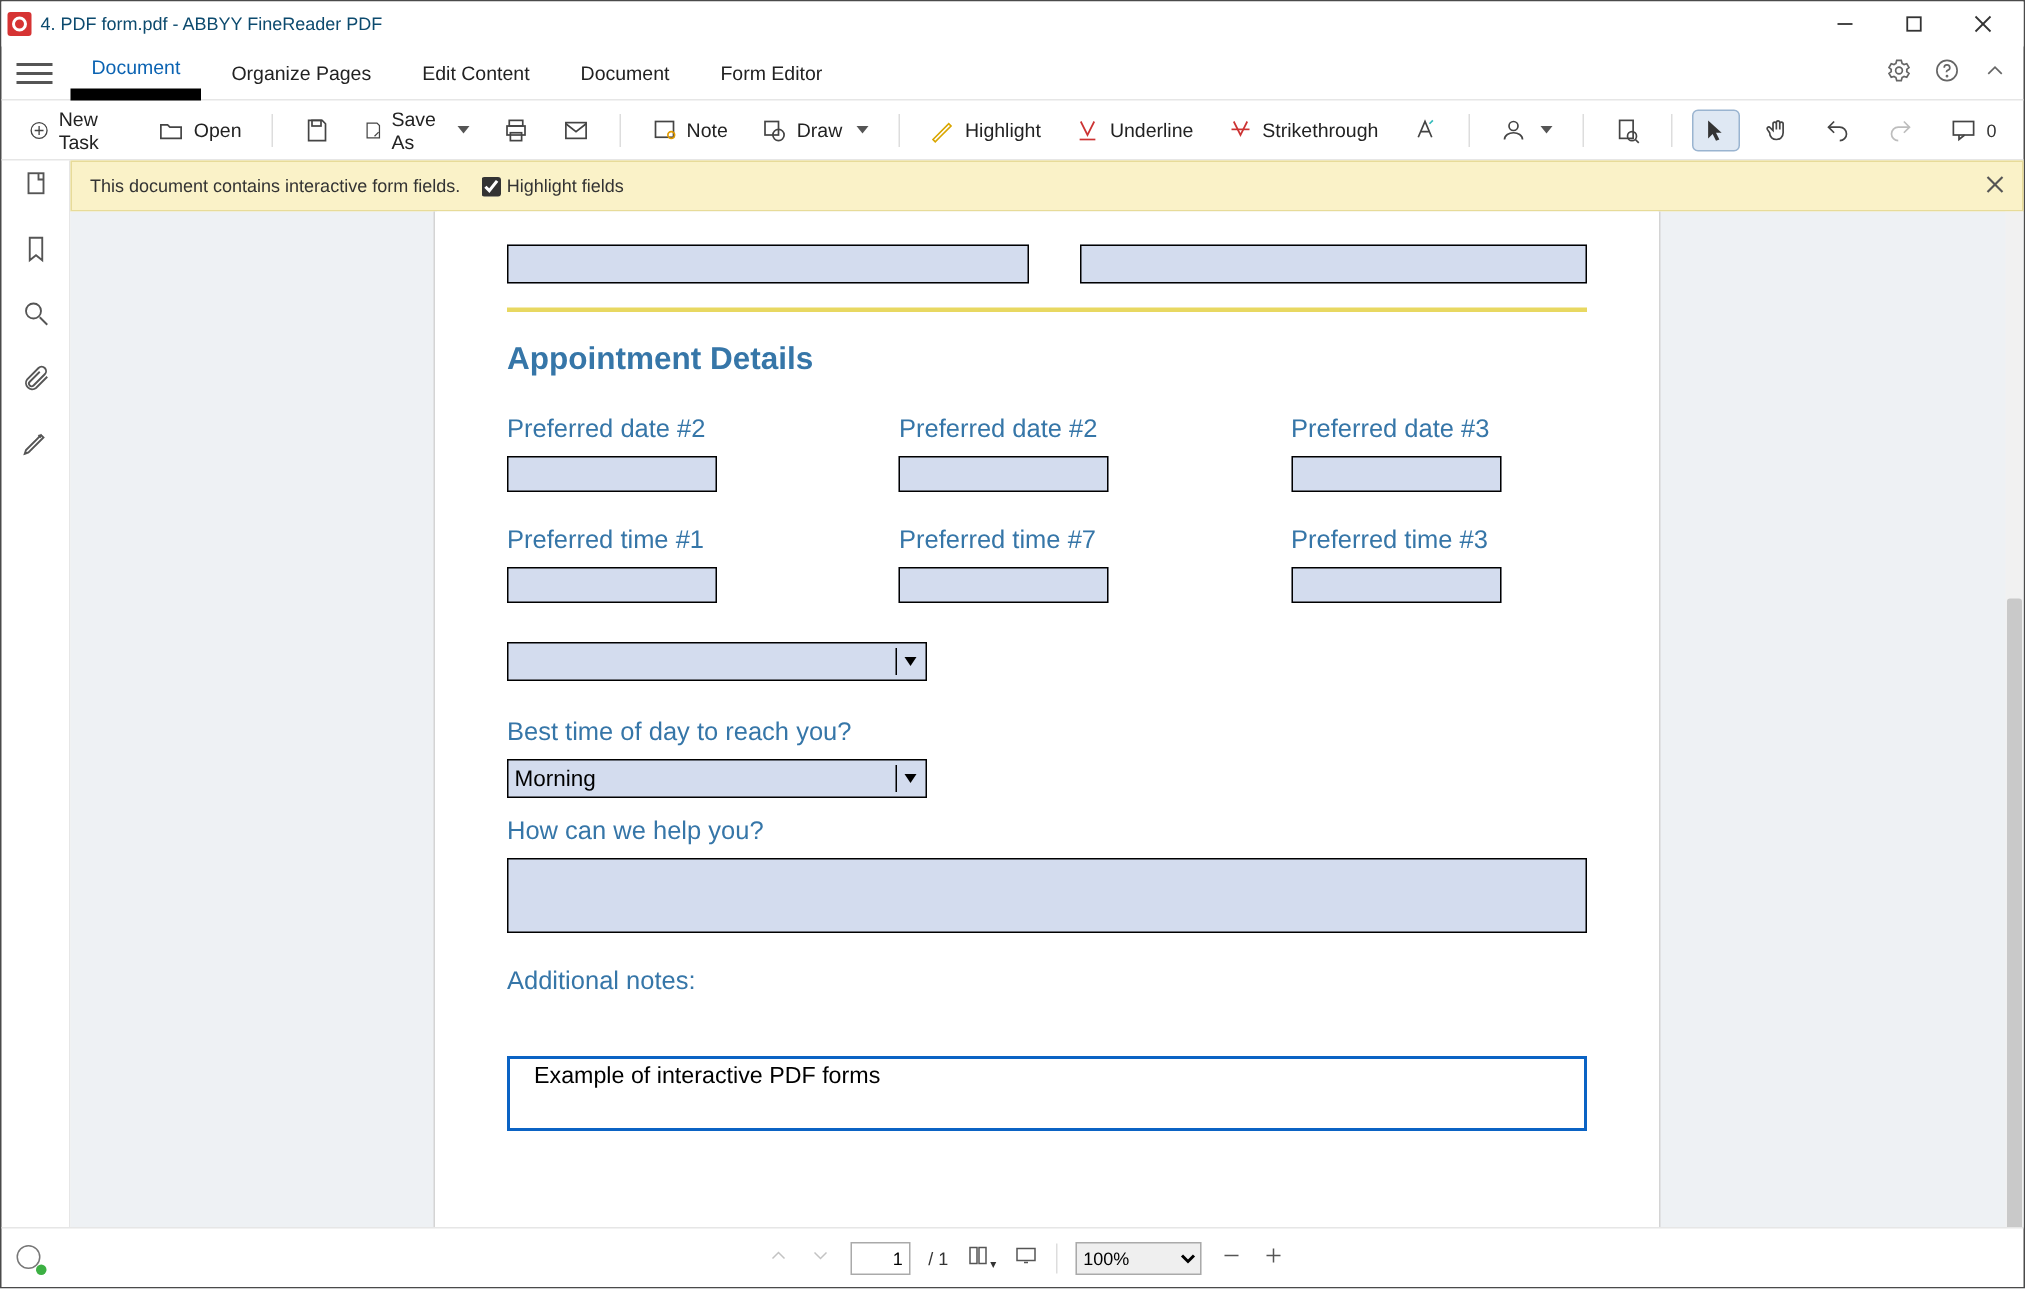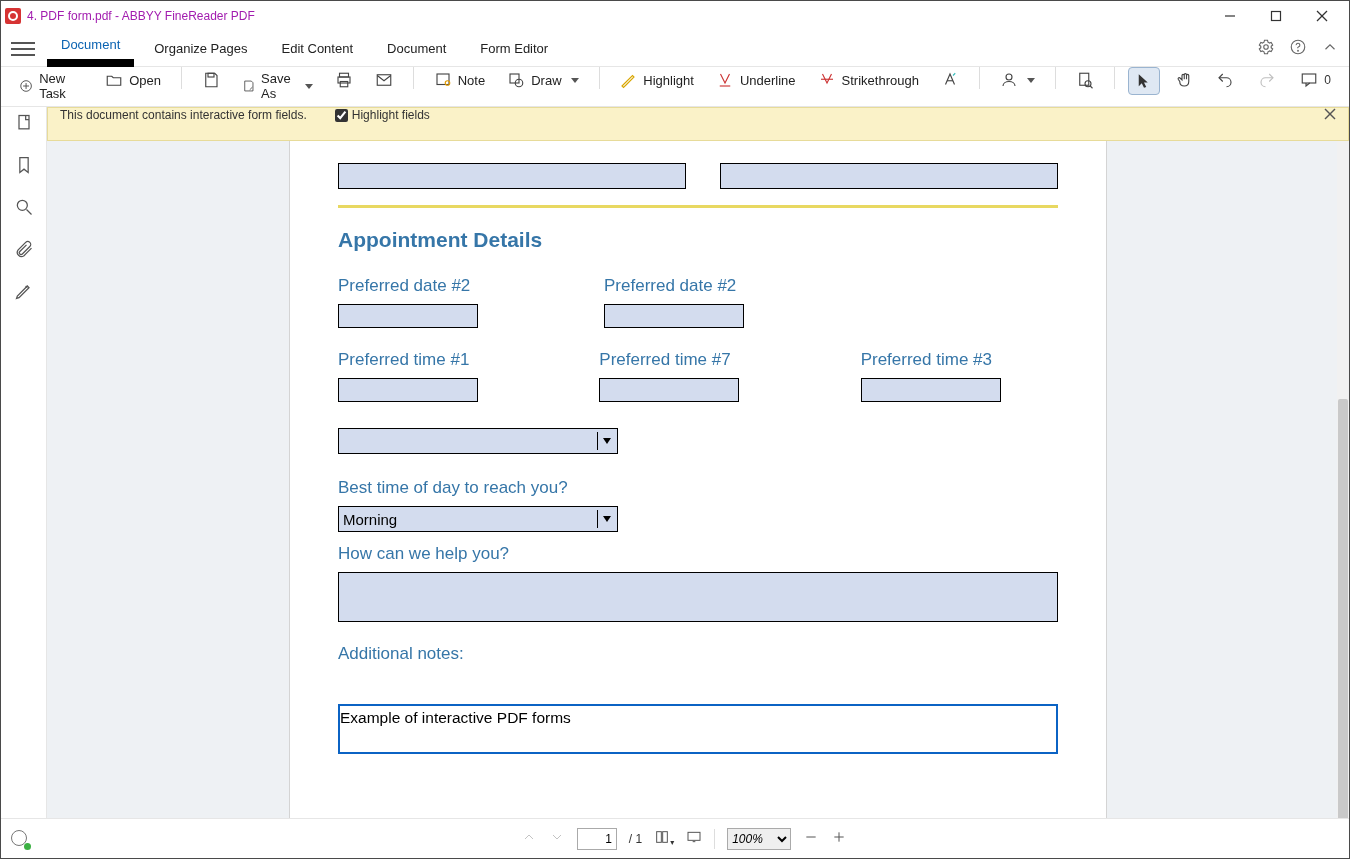--- a/index.html
+++ b/index.html
@@ -1,66 +1,66 @@
 <!DOCTYPE html>
 <html><head>
 <meta charset="utf-8">
 <style>
 * { box-sizing: border-box; margin: 0; padding: 0; font-family: "Segoe UI", Arial, sans-serif; }
 html, body { width: 1350px; height: 859px; overflow: hidden; background: #fff; }
 .window { width: 1350px; height: 859px; border: 1px solid #4a4a4a; display: flex; flex-direction: column; background: #fff; }
-.titlebar { height: 30px; display: flex; align-items: center; padding: 0 4px; background: #fff; color: #a21caf; font-size: 12px; }
+.titlebar { height: 30px; display: flex; align-items: center; padding: 0 4px; background: #fff; color: #0c4a6e; font-size: 12px; }
 .titlebar .app-icon { width: 16px; height: 16px; background: #d63333; border-radius: 2px; margin-right: 6px; position: relative; }
 .titlebar .app-icon::after { content: ""; position: absolute; inset: 3px; border: 2px solid #fff; border-radius: 50%; }
 .titlebar .winbtns { margin-left: auto; display: flex; }
 .titlebar .winbtn { width: 46px; height: 30px; display: flex; align-items: center; justify-content: center; }
 .titlebar .winbtn svg { width: 12px; height: 12px; stroke: #333; fill: none; stroke-width: 1.2; }
 .menubar { height: 36px; display: flex; align-items: center; padding: 0 10px; border-bottom: 1px solid #e6e6e6; gap: 6px; font-size: 13px; position: relative; }
 .menubar .hamburger { width: 24px; height: 24px; display: flex; flex-direction: column; justify-content: center; gap: 4px; margin-right: 6px; }
 .menubar .hamburger span { height: 2px; background: #555; }
 .menubar .tab { padding: 0 14px; height: 36px; display: flex; align-items: center; color: #222; cursor: pointer; }
 .menubar .tab.active { color: #0b63b2; border-bottom: 8px solid #000000; }
 .menubar .right { margin-left: auto; display: flex; align-items: center; gap: 14px; color: #666; }
 .menubar .right svg { width: 18px; height: 18px; stroke: #666; fill: none; stroke-width: 1.5; }
-.toolbar { height: 40px; display: flex; align-items: flex-start; padding: 0 12px; gap: 10px; border-bottom: 1px solid #e6e6e6; font-size: 13px; color: #222; }
+.toolbar { height: 40px; display: flex; align-items: center; padding: 0 12px; gap: 10px; border-bottom: 1px solid #e6e6e6; font-size: 13px; color: #222; }
 .toolbar .tb-sep { width: 1px; height: 22px; background: #ddd; margin: 0 4px; }
 .toolbar .tb-btn { display: flex; align-items: center; gap: 6px; padding: 4px 6px; border-radius: 4px; }
 .toolbar .tb-btn.active { background: #dfe8f3; border: 1px solid #9ab4d0; }
 .toolbar svg { width: 18px; height: 18px; stroke: #444; fill: none; stroke-width: 1.5; }
 .toolbar .caret { border-left: 4px solid transparent; border-right: 4px solid transparent; border-top: 5px solid #555; margin-left: 3px; }
 .toolbar .right { margin-left: auto; display: flex; align-items: center; gap: 12px; }
 .toolbar .count { font-size: 12px; color: #333; }
 .body-row { flex: 1; display: flex; min-height: 0; }
 .left-rail { width: 46px; border-right: 1px solid #e6e6e6; display: flex; flex-direction: column; align-items: center; padding-top: 6px; gap: 18px; }
 .left-rail svg { width: 20px; height: 20px; stroke: #555; fill: none; stroke-width: 1.5; }
 .content-col { flex: 1; display: flex; flex-direction: column; min-width: 0; position: relative; }
-.notification { height: 34px; margin: 0; background: #faf2c8; border: 1px solid #e7db99; display: flex; align-items: flex-start; font-size: 12px; color: #333; padding: 0 12px; gap: 28px; }
+.notification { height: 34px; margin: 0; background: #faf2c8; border: 1px solid #e7db99; display: flex; align-items: center; font-size: 12px; color: #333; padding: 0 12px; gap: 14px; }
 .notification .close { margin-left: auto; }
 .notification input[type=checkbox] { accent-color: #333; }
 .viewer-wrap { flex: 1; background: #eef1f4; overflow: hidden; position: relative; display: flex; justify-content: center; }
 .scrollbar-v { position: absolute; right: 0; top: 0; bottom: 0; width: 12px; background: #f1f1f1; }
 .scrollbar-v .thumb { position: absolute; left: 1px; right: 1px; top: 258px; height: 440px; background: #c9c9c9; border-radius: 2px; }
 .page { width: 816px; min-height: 700px; background: #fff; box-shadow: 0 0 0 1px #d4d4d4; margin-top: -6px; padding: 0 48px 40px 48px; }
 .page h2 { color: #3676a8; font-size: 21px; font-weight: 700; margin-top: 92px; margin-bottom: 24px; }
 .field-label { color: #3676a8; font-size: 17px; margin-bottom: 8px; }
 .col-small { width: 140px; }
 .hl-input { background: #d3dcee; border: 1px solid #000; height: 24px; }
 .hl-input.wide { height: 26px; }
 .hl-input.med { width: 348px; }
 .hl-input.full { width: 720px; height: 50px; }
 .sel { width: 280px; height: 26px; background: #d3dcee; border: 1px solid #000; display: flex; align-items: center; justify-content: space-between; padding: 0 2px 0 4px; font-size: 15px; }
 .sel .dd { width: 18px; height: 18px; border-left: 1px solid #000; display: flex; align-items: center; justify-content: center; }
 .sel .dd::after { content: ""; border-left: 4px solid transparent; border-right: 4px solid transparent; border-top: 6px solid #000; }
-.textarea-active { width: 720px; height: 50px; border: 2px solid #0b63c4; padding: 3px 0; font-size: 15.5px; margin-top: 40px; }
+.textarea-active { width: 720px; height: 50px; border: 2px solid #0b63c4; padding: 3px 16px; font-size: 15.5px; margin-top: 40px; }
 .section-divider { height: 3px; background: #e8d861; margin-top: 16px; margin-bottom: 16px; }
 .statusbar { height: 40px; border-top: 1px solid #e6e6e6; display: flex; align-items: center; font-size: 12px; color: #333; padding: 0 10px; }
 .statusbar .center { margin: 0 auto; display: flex; align-items: center; gap: 12px; }
 .statusbar svg { width: 16px; height: 16px; stroke: #555; fill: none; stroke-width: 1.5; }
 .statusbar .pagebox { width: 40px; height: 22px; border: 1px solid #aaa; text-align: right; padding: 0 4px; font-size: 12px; }
-.statusbar select { height: 22px; border: 1px solid #aaa; font-size: 12px; width: 64px; font-style: italic; }
+.statusbar select { height: 22px; border: 1px solid #aaa; font-size: 12px; width: 84px; }
 .statusbar .left-ico { width: 18px; height: 18px; position: relative; }
 .statusbar .left-ico .cir { width: 16px; height: 16px; border: 1.5px solid #777; border-radius: 50%; }
 .statusbar .left-ico .dot { width: 7px; height: 7px; background: #3cb043; border-radius: 50%; position: absolute; right: -2px; bottom: -2px; }
 .grp-top { display:flex; gap:32px; margin-bottom:12px; }
 .grp-top .c { flex:1; }
 .col3 { display:flex; gap:64px; }
 .col3 .c3 { width: 202px; }
 </style>
 </head>
 <body>
@@ -309,20 +309,24 @@
 
           <div class="col3" style="margin-bottom:22px">
             <div class="c3">
                 <div class="field-label">Preferred date #2</div>
                 <div class="hl-input col-small"></div>
               </div>
             <div class="c3">
                 <div class="field-label">Preferred date #2</div>
                 <div class="hl-input col-small"></div>
               </div>
+            <div class="c3">
+                <div class="field-label">Preferred date #3</div>
+                <div class="hl-input col-small"></div>
+              </div>
           </div>
 
           <div class="col3" style="margin-bottom:26px">
             <div class="c3">
                 <div class="field-label">Preferred time #1</div>
                 <div class="hl-input col-small"></div>
               </div>
             <div class="c3">
                 <div class="field-label">Preferred time #7</div>
                 <div class="hl-input col-small"></div>

